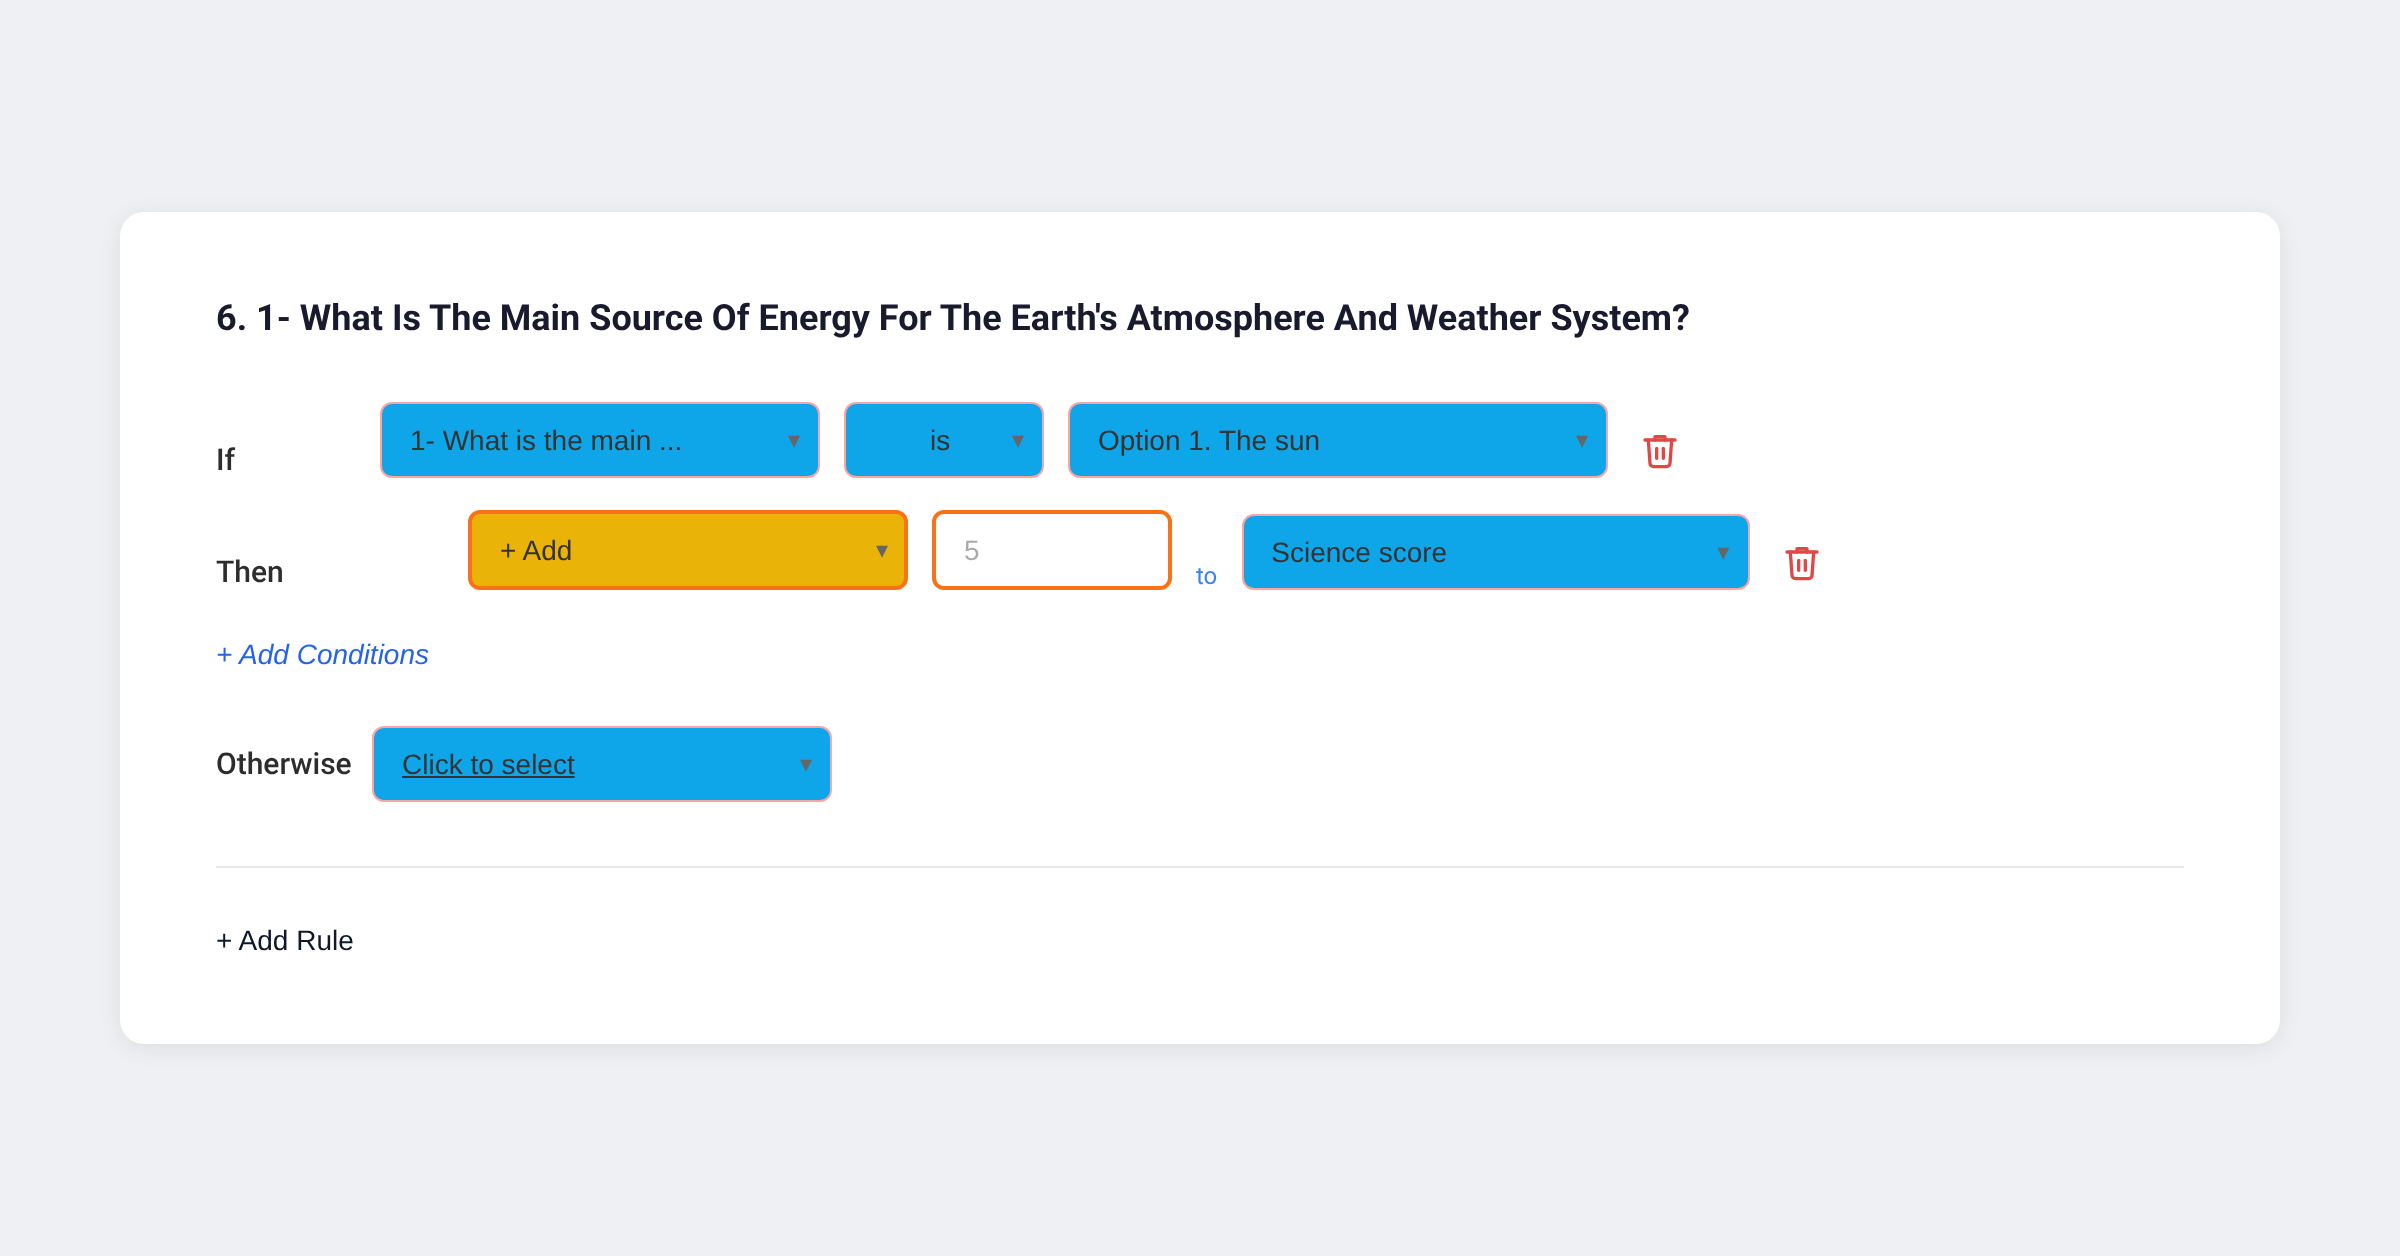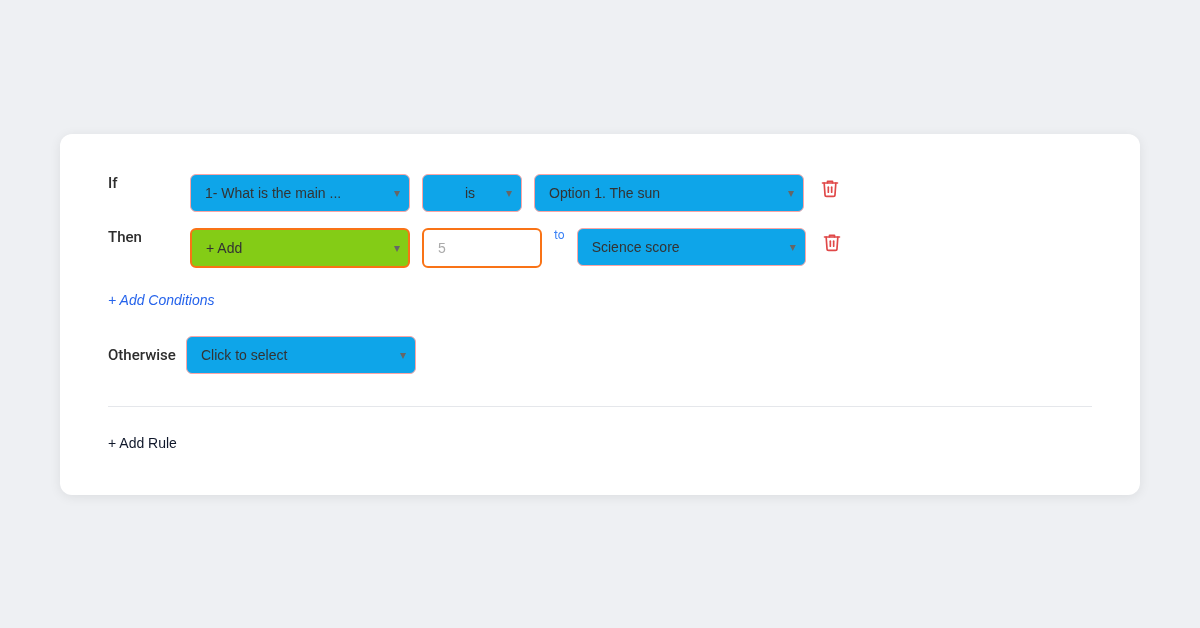--- a/index.html
+++ b/index.html
@@ -27,21 +27,21 @@
     .question-title {
       font-size: 18px;
       font-weight: 700;
       color: #1a1a2e;
       margin-bottom: 28px;
       line-height: 1.5;
     }
 
     .condition-row {
       display: flex;
-      align-items: flex-start;
+      align-items: flex-end;
       gap: 12px;
       margin-bottom: 16px;
     }
 
     .row-label {
       font-size: 15px;
       font-weight: 500;
       color: #2d2d2d;
       width: 70px;
       flex-shrink: 0;
@@ -88,21 +88,21 @@
     }
 
     .select-action {
       width: 220px;
       border-color: #f97316;
       background: #fff5f0;
       color: #333;
     }
 
     .select-score {
-      width: 229px;
+      width: 254px;
     }
 
     .input-number {
       width: 120px;
       border: 2px solid #f97316;
       border-radius: 6px;
       padding: 10px 14px;
       font-size: 14px;
       color: #aaa;
       outline: none;
@@ -169,33 +169,36 @@
       color: #0f172a;
       font-size: 14px;
       font-weight: 500;
       cursor: pointer;
       padding: 4px 0;
       display: inline-block;
     }
 
     .select-wrapper-highlight .select-control {
       border: 2px solid #f97316;
-      background: #84cc16;
+      background: #eab308;
+      margin-left: 44px;
     }
 
     .select-click {
       width: 230px;
       color: #333;
+      text-decoration: underline;
     }
   </style>
 </head>
 <body>
 
 <div class="card">
 
+  <div class="question-title">6. 1- What Is The Main Source Of Energy For The Earth's Atmosphere And Weather System?</div>
 
   
   <div class="condition-row">
     <span class="row-label">If</span>
 
     <div class="select-wrapper">
       <select class="select-control select-question">
         <option>1- What is the main ...</option>
       </select>
       <span class="chevron-icon">▾</span>

